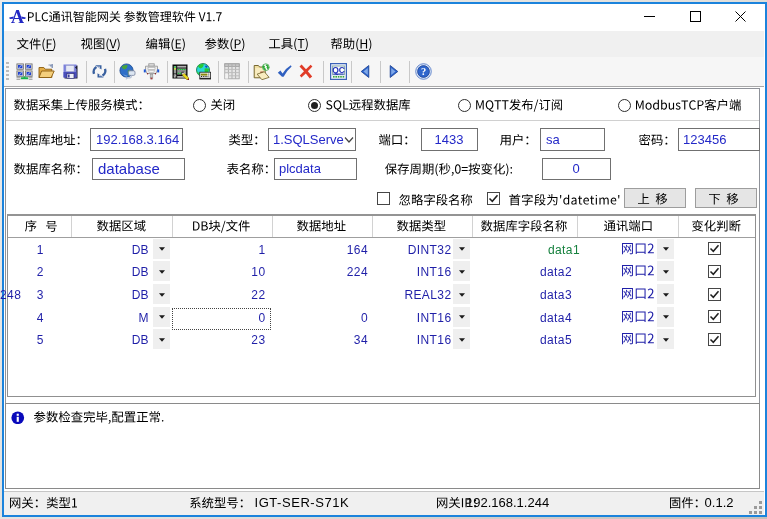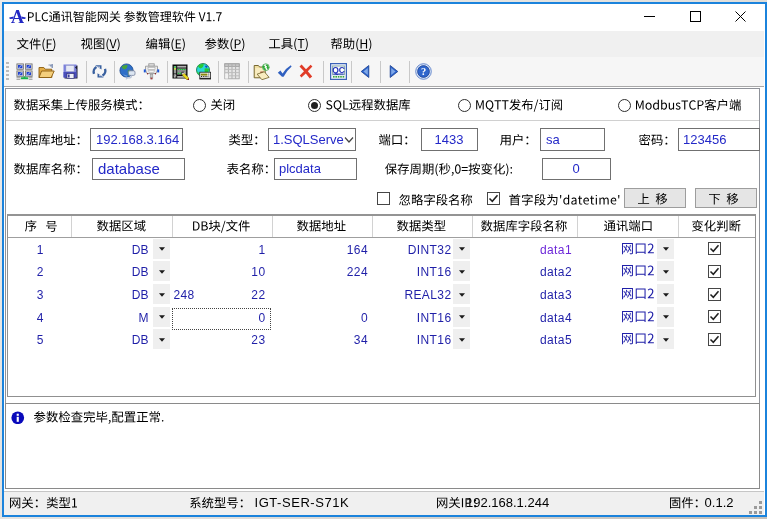--- a/index.html
+++ b/index.html
@@ -338,21 +338,21 @@
 <svg style="position:absolute;left:158.5px;top:247.3px" width="6" height="4" viewBox="0 0 6 4">
     <path fill="#1a1a1a" d="M0 0.2 L6 0.2 L3 3.8 Z"></path>
   </svg>
 <div style="position:absolute;left:0;top:242.7px;width:265.5px;text-align:right;font-size:12px;line-height:14.6px;color:#1f1fa8;white-space:pre;letter-spacing:0.4px;">1</div>
 <div style="position:absolute;left:0;top:242.7px;width:368px;text-align:right;font-size:12px;line-height:14.6px;color:#1f1fa8;white-space:pre;letter-spacing:0.4px;">164</div>
 <div style="position:absolute;left:0;top:242.7px;width:451.5px;text-align:right;font-size:12px;line-height:14.6px;color:#1f1fa8;white-space:pre;letter-spacing:0.4px;">DINT32</div>
 <div style="position:absolute;left:453px;top:238.8px;width:17px;height:20px;background:#efefef"></div>
 <svg style="position:absolute;left:458.5px;top:247.3px" width="6" height="4" viewBox="0 0 6 4">
     <path fill="#1a1a1a" d="M0 0.2 L6 0.2 L3 3.8 Z"></path>
   </svg>
-<div style="position:absolute;left:0;top:242.7px;width:572px;text-align:right;font-size:12px;line-height:14.6px;color:#6d28d9;white-space:pre;letter-spacing:0.4px;">data1</div>
+<div style="position:absolute;left:0;top:242.7px;width:572px;text-align:right;font-size:12px;line-height:14.6px;color:#15803d;white-space:pre;letter-spacing:0.4px;padding-left:8px;">data1</div>
 <svg style="position:absolute;left:621.6px;top:242.7px;overflow:visible" width="31.9" height="11.3" viewBox="88 -780 2417 858">
     <path transform="scale(1,-1)" fill="#1f1fa8" d="M194 536C239 481 288 416 333 352C295 245 242 155 172 88C188 79 218 57 230 46C291 110 340 191 379 285C411 238 438 194 457 157L506 206C482 249 447 303 407 360C435 443 456 534 472 632L403 640C392 565 377 494 358 428C319 480 279 532 240 578ZM483 535C529 480 577 415 620 350C580 240 526 148 452 80C469 71 498 49 511 38C575 103 625 184 664 280C699 224 728 171 747 127L799 171C776 224 738 290 693 358C720 440 740 531 755 630L687 638C676 564 662 494 644 428C608 479 570 529 532 574ZM88 780V-78H164V708H840V20C840 2 833 -3 814 -4C795 -5 729 -6 663 -3C674 -23 687 -57 692 -77C782 -78 837 -76 869 -64C902 -52 915 -28 915 20V780Z M1127 735V-55H1205V30H1796V-51H1876V735ZM1205 107V660H1796V107Z M2044 0H2505V79H2302C2265 79 2220 75 2182 72C2354 235 2470 384 2470 531C2470 661 2387 746 2256 746C2163 746 2099 704 2040 639L2093 587C2134 636 2185 672 2245 672C2336 672 2380 611 2380 527C2380 401 2274 255 2044 54Z"></path>
   </svg>
 <div style="position:absolute;left:657px;top:238.8px;width:17px;height:20px;background:#efefef"></div>
 <svg style="position:absolute;left:662.5px;top:247.3px" width="6" height="4" viewBox="0 0 6 4">
     <path fill="#1a1a1a" d="M0 0.2 L6 0.2 L3 3.8 Z"></path>
   </svg>
 <div style="position:absolute;left:708px;top:242.3px;width:13px;height:13px;border:1px solid #464646;background:#fff;box-sizing:border-box"></div>
 <svg style="position:absolute;left:708px;top:242.3px" width="13" height="13" viewBox="0 0 13 13">
 <path fill="none" stroke="#1f1f1f" stroke-width="1.5" d="M2.5 6.5 L5.3 9.3 L10.5 3.2"></path>
@@ -382,21 +382,21 @@
 <svg style="position:absolute;left:708px;top:264.90000000000003px" width="13" height="13" viewBox="0 0 13 13">
 <path fill="none" stroke="#1f1f1f" stroke-width="1.5" d="M2.5 6.5 L5.3 9.3 L10.5 3.2"></path>
   </svg>
 <div style="position:absolute;left:-60px;top:287.9px;width:200px;text-align:center;font-size:12px;line-height:14.6px;color:#1f1fa8;white-space:pre;">3</div>
 <div style="position:absolute;left:0;top:287.9px;width:148.5px;text-align:right;font-size:12px;line-height:14.6px;color:#1f1fa8;white-space:pre;">DB</div>
 <div style="position:absolute;left:153px;top:284.0px;width:17px;height:20px;background:#efefef"></div>
 <svg style="position:absolute;left:158.5px;top:292.5px" width="6" height="4" viewBox="0 0 6 4">
     <path fill="#1a1a1a" d="M0 0.2 L6 0.2 L3 3.8 Z"></path>
   </svg>
 <div style="position:absolute;left:0;top:287.9px;width:265.5px;text-align:right;font-size:12px;line-height:14.6px;color:#1f1fa8;white-space:pre;letter-spacing:0.4px;">22</div>
-<div style="position:absolute;left:0;top:287.9px;width:368px;text-align:center;font-size:12px;line-height:14.6px;color:#1f1fa8;white-space:pre;letter-spacing:0.4px;">248</div>
+<div style="position:absolute;left:0;top:287.9px;width:368px;text-align:left;font-size:12px;line-height:14.6px;color:#1f1fa8;white-space:pre;letter-spacing:0.4px;">248</div>
 <div style="position:absolute;left:0;top:287.9px;width:451.5px;text-align:right;font-size:12px;line-height:14.6px;color:#1f1fa8;white-space:pre;letter-spacing:0.4px;">REAL32</div>
 <div style="position:absolute;left:453px;top:284.0px;width:17px;height:20px;background:#efefef"></div>
 <svg style="position:absolute;left:458.5px;top:292.5px" width="6" height="4" viewBox="0 0 6 4">
     <path fill="#1a1a1a" d="M0 0.2 L6 0.2 L3 3.8 Z"></path>
   </svg>
 <div style="position:absolute;left:0;top:287.9px;width:572px;text-align:right;font-size:12px;line-height:14.6px;color:#1f1fa8;white-space:pre;letter-spacing:0.4px;">data3</div>
 <svg style="position:absolute;left:621.6px;top:287.9px;overflow:visible" width="31.9" height="11.3" viewBox="88 -780 2417 858">
     <path transform="scale(1,-1)" fill="#1f1fa8" d="M194 536C239 481 288 416 333 352C295 245 242 155 172 88C188 79 218 57 230 46C291 110 340 191 379 285C411 238 438 194 457 157L506 206C482 249 447 303 407 360C435 443 456 534 472 632L403 640C392 565 377 494 358 428C319 480 279 532 240 578ZM483 535C529 480 577 415 620 350C580 240 526 148 452 80C469 71 498 49 511 38C575 103 625 184 664 280C699 224 728 171 747 127L799 171C776 224 738 290 693 358C720 440 740 531 755 630L687 638C676 564 662 494 644 428C608 479 570 529 532 574ZM88 780V-78H164V708H840V20C840 2 833 -3 814 -4C795 -5 729 -6 663 -3C674 -23 687 -57 692 -77C782 -78 837 -76 869 -64C902 -52 915 -28 915 20V780Z M1127 735V-55H1205V30H1796V-51H1876V735ZM1205 107V660H1796V107Z M2044 0H2505V79H2302C2265 79 2220 75 2182 72C2354 235 2470 384 2470 531C2470 661 2387 746 2256 746C2163 746 2099 704 2040 639L2093 587C2134 636 2185 672 2245 672C2336 672 2380 611 2380 527C2380 401 2274 255 2044 54Z"></path>
   </svg>
 <div style="position:absolute;left:657px;top:284.0px;width:17px;height:20px;background:#efefef"></div>

